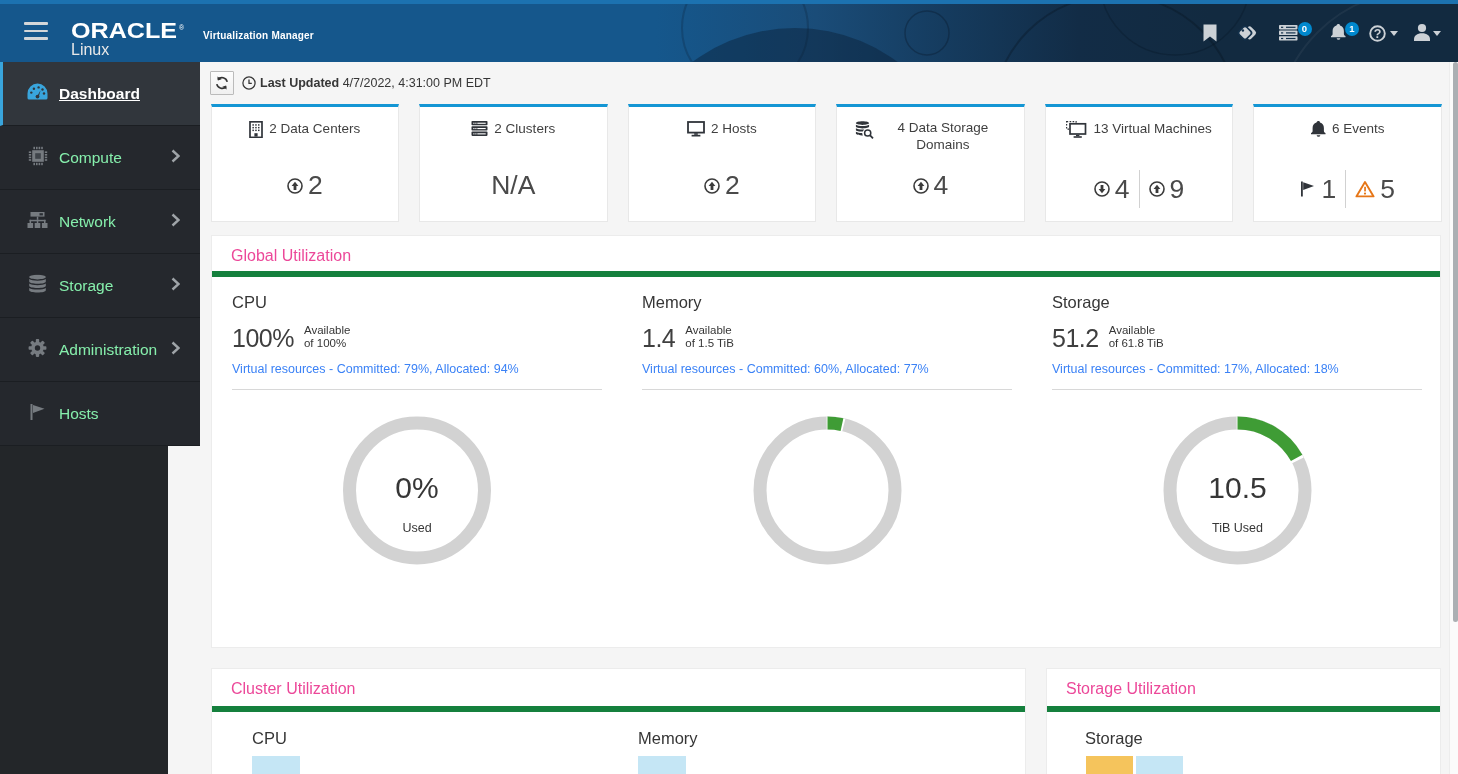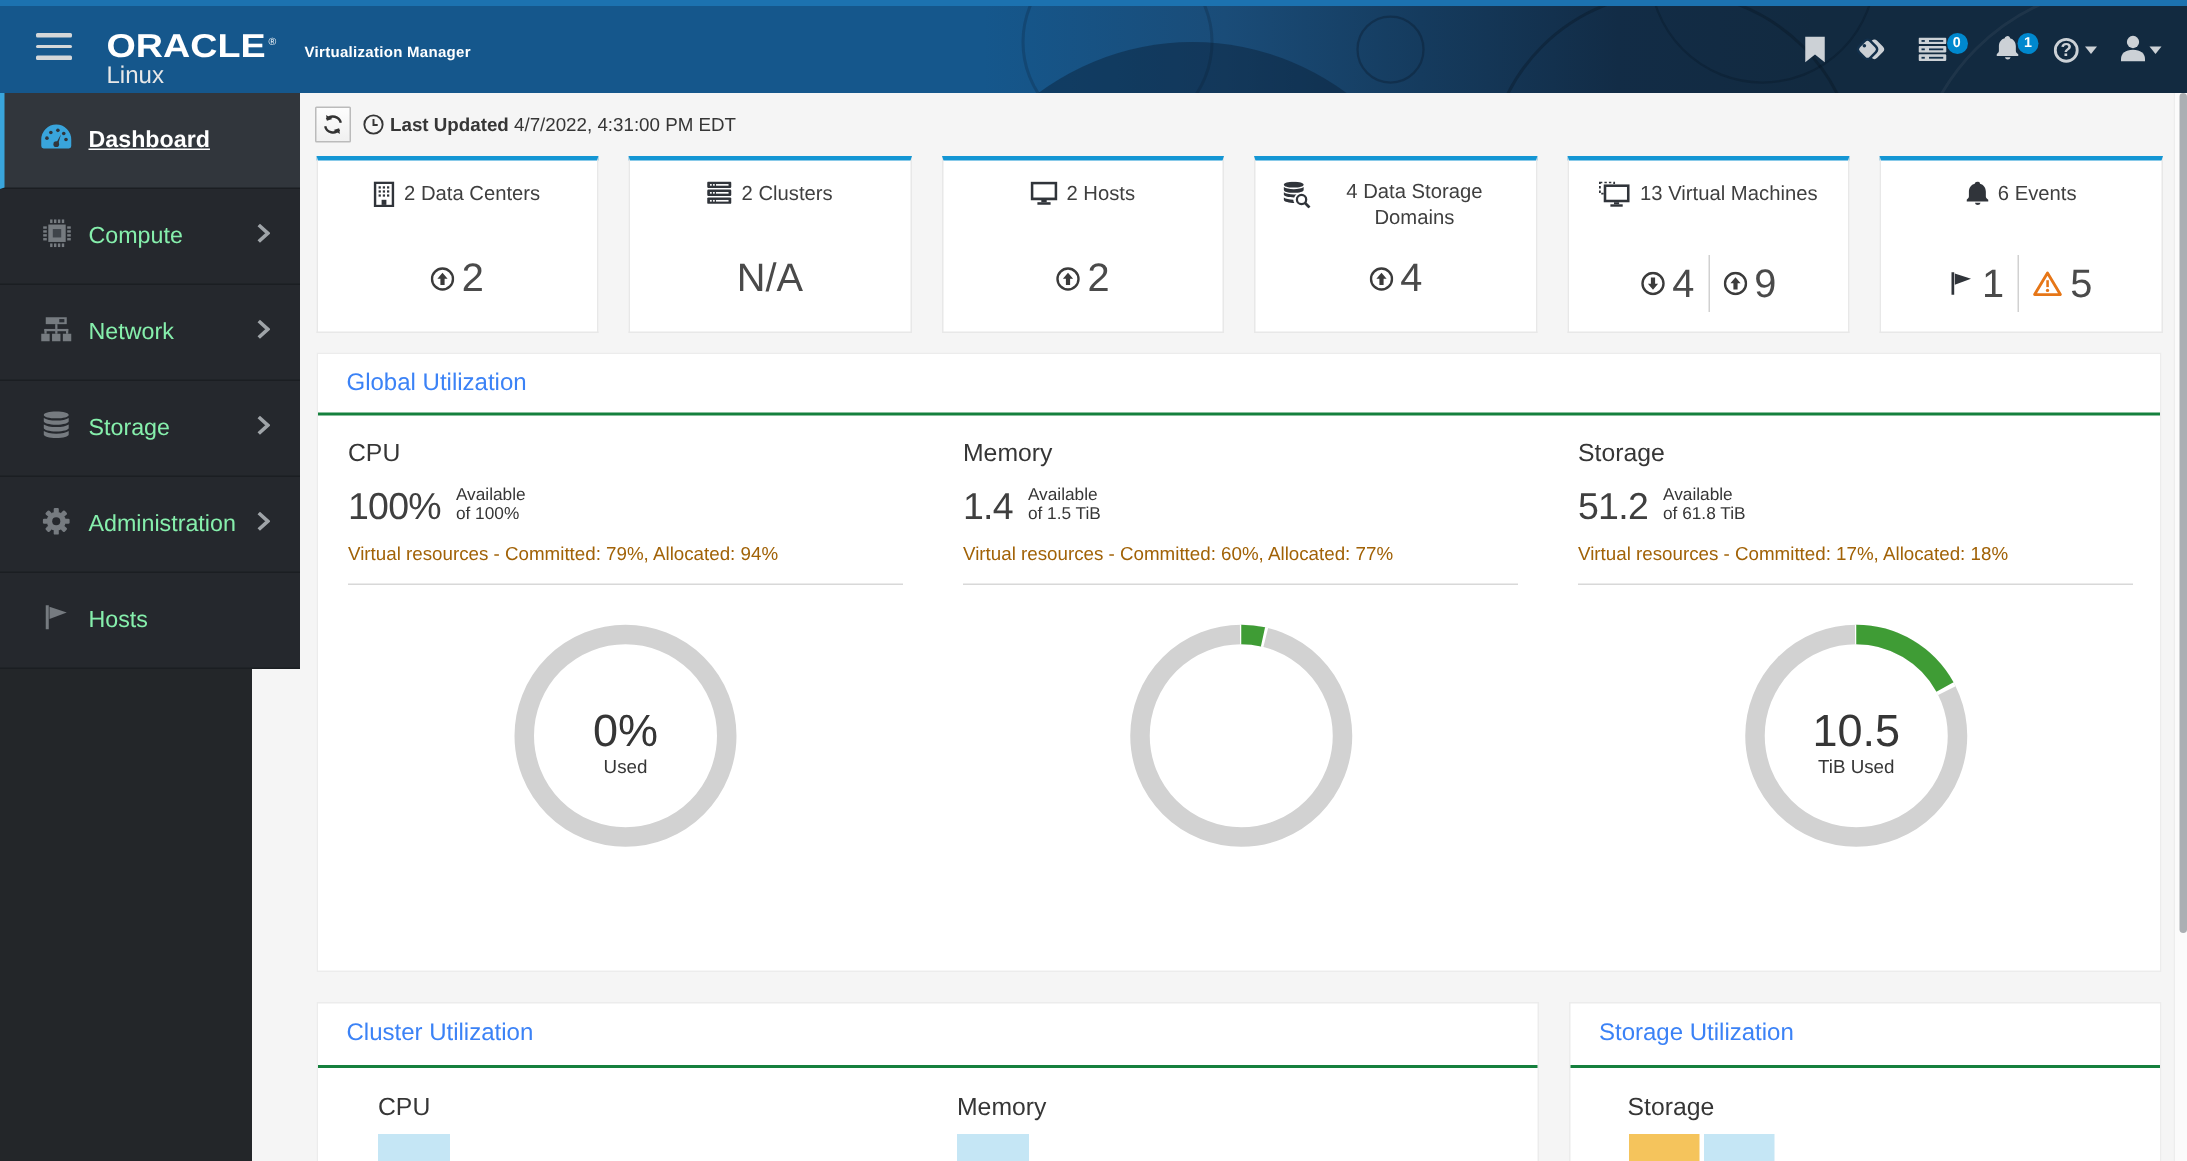--- a/index.html
+++ b/index.html
@@ -33,31 +33,31 @@
 #lastupd{position:absolute;left:242px;top:76px;font-size:12.5px;color:#363636;display:flex;align-items:center;gap:4px}
 
 .card{position:absolute;top:104px;width:188.5px;height:118px;background:#fff;border:1px solid #e8e8e8;border-top:3px solid #1496d4}
 .cardtitle{position:absolute;left:0;right:0;top:14px;display:flex;justify-content:center;align-items:flex-start;gap:6px;
  font-size:13.5px;color:#3f3f3f;line-height:16.5px;text-align:center}
 .cardbody{position:absolute;left:0;right:0;top:63px;display:flex;justify-content:center;align-items:center;gap:5px;
  font-size:26.5px;color:#4a4a4a}
 .vsep{width:1px;height:38px;background:#d1d1d1;margin:0 4px}
 
 .panel{position:absolute;background:#fff;border:1px solid #ececec}
-.paneltitle{font-size:16px;color:#3b82f6;padding:11px 0 0 19px;height:41px;border-bottom:2px solid #15803d}
+.paneltitle{font-size:16px;color:#ec4899;padding:11px 0 0 19px;height:41px;border-bottom:6px solid #15803d}
 .gucol{position:absolute;top:57px;width:370px}
 .gucol h3{font-size:16.5px;font-weight:normal;color:#363636}
 .bignum{display:flex;align-items:flex-end;gap:10px;margin-top:12px}
 .bignum .nv{font-size:25px;color:#3f3f3f;line-height:25px;letter-spacing:-0.5px}
 .bignum .sub{font-size:11.5px;line-height:13.4px;color:#363636;padding-bottom:0.5px}
-.vres{font-size:12.5px;color:#a16207;margin-top:11px}
+.vres{font-size:12.5px;color:#3b82f6;margin-top:11px}
 .gucol hr{border:none;border-top:1px solid #d8d8d8;margin-top:13px}
 .donutlabel{position:absolute;text-align:center;color:#363636}
 .donutlabel .dv{font-size:30px;line-height:30px}
-.donutlabel .dl{font-size:12.5px;margin-top:1px}
+.donutlabel .dl{font-size:12.5px;margin-top:18px}
 .clabel{font-size:16.5px;color:#363636}
 .hbar{position:absolute;height:40px}
 
 #sbtrack{position:absolute;left:1449px;top:62px;width:9px;height:712px;background:#fbfbfb;border-left:1px solid #ededed}
 #sbthumb{position:absolute;left:1452.5px;top:62px;width:5.5px;height:560px;background:#abafb3;border-radius:2.5px}
 </style>
 </head>
 <body>
 
 <div id="header">

